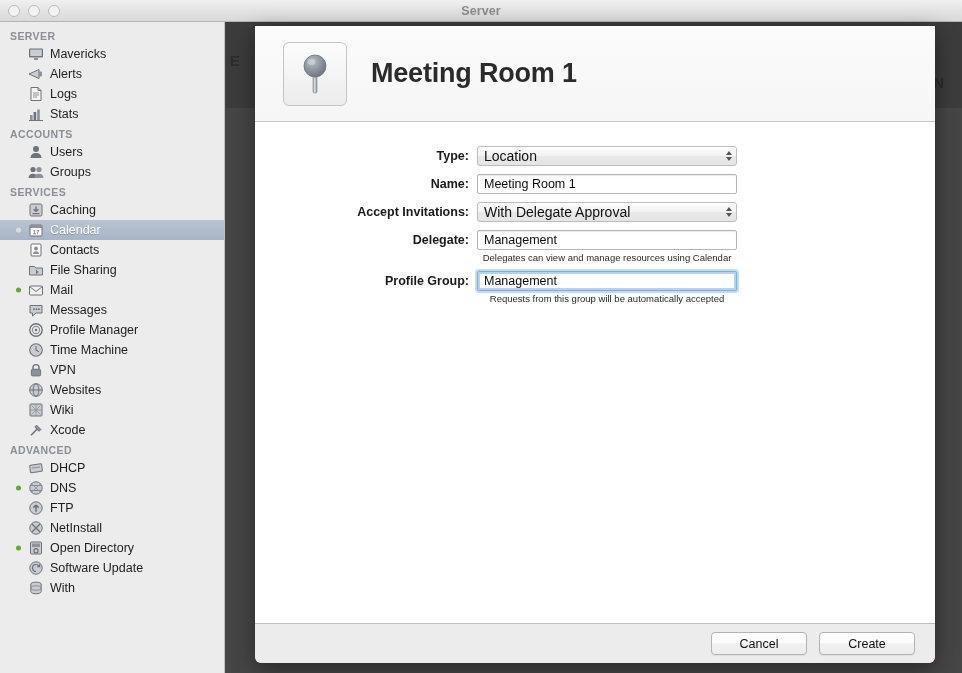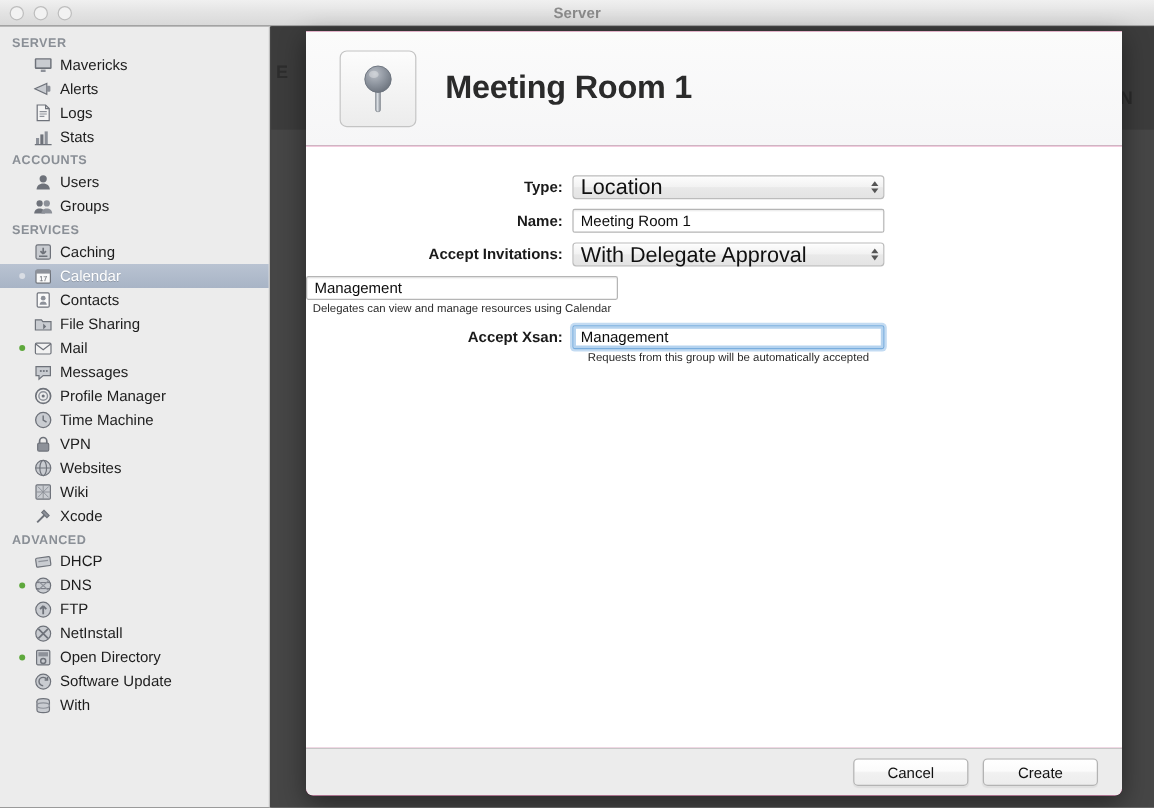--- a/index.html
+++ b/index.html
@@ -165,21 +165,21 @@
   }
   .form-control { width: 260px; }
 
   .popup {
     position: relative;
     height: 20px;
     width: 260px;
     background: linear-gradient(to bottom, #fdfdfd 0%, #f2f2f2 48%, #e9e9e9 52%, #e4e4e4 100%);
     border: 1px solid #bcbcbc;
     border-radius: 3px;
-    font-size: 18px;
+    font-size: 14px;
     color: #101010;
     display: flex; align-items: center;
     padding-left: 6px;
     box-shadow: 0 1px 0 rgba(255,255,255,.7) inset;
   }
   .popup-arrows {
     position: absolute; right: 4px; top: 50%;
     transform: translateY(-50%);
     display: flex; flex-direction: column; gap: 2px;
     align-items: center;
@@ -571,30 +571,31 @@
             <span>With Delegate Approval</span>
             <span class="popup-arrows">
               <span class="tri-up"></span>
                 <span class="tri-dn"></span>
             </span>
           </div>
         </div>
       </div>
 
       <div class="form-row">
+        <div class="form-label">Delegate:</div>
         <div class="form-control">
           <div class="textfield">
             <span>Management</span>
           </div>
           <div class="help-text">Delegates can view and manage resources using Calendar</div>
         </div>
       </div>
 
       <div class="form-row">
-        <div class="form-label">Accept Xsan:</div>
+        <div class="form-label">Profile Group:</div>
         <div class="form-control">
           <div class="textfield focused">
             <span>Management</span>
           </div>
           <div class="help-text">Requests from this group will be automatically accepted</div>
         </div>
       </div>
 
     </div>
 

